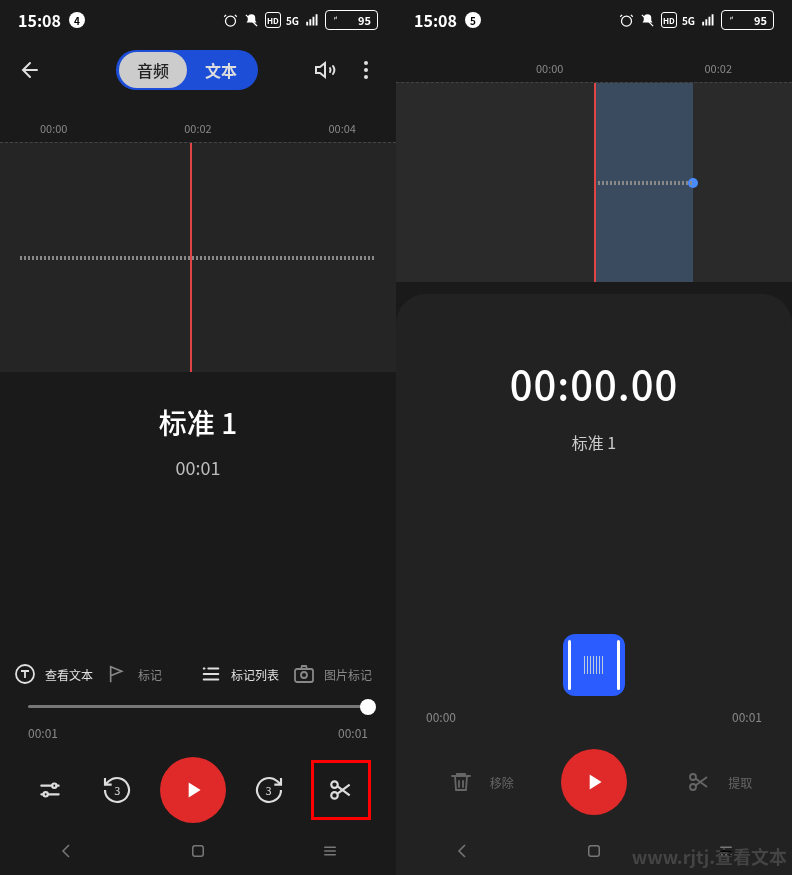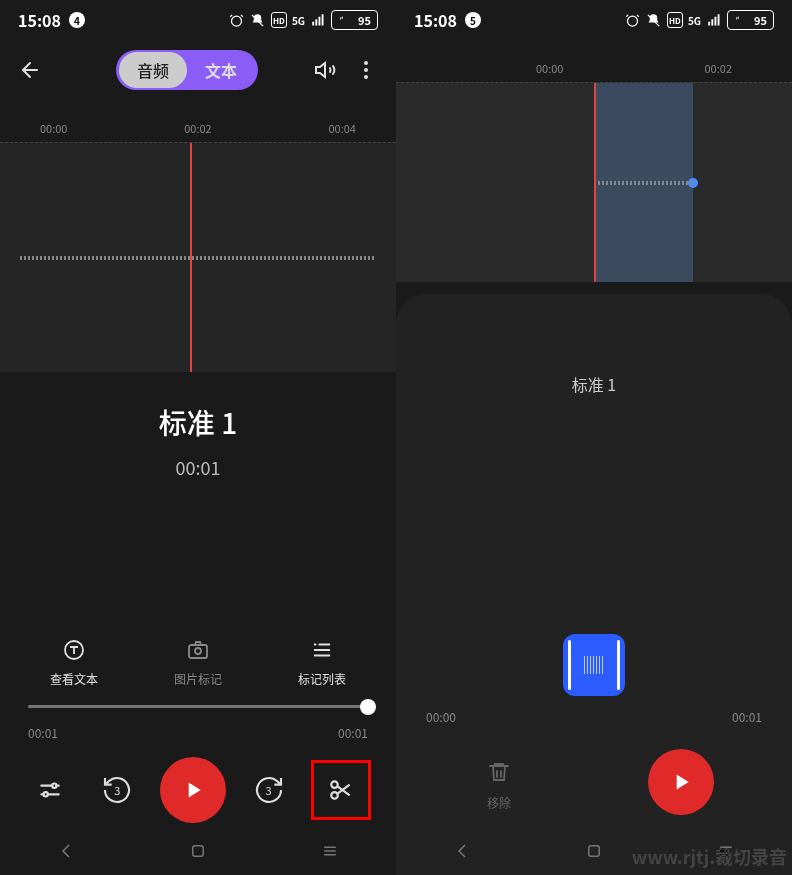--- a/index.html
+++ b/index.html
@@ -30,39 +30,39 @@
       align-items: center;
       height: 40px;
       padding: 0 18px;
       font-size: 16px;
       font-weight: 600;
     }
     .status-left { display: flex; align-items: center; gap: 8px; }
     .status-right { display: flex; align-items: center; gap: 5px; font-size: 13px;}
     .status-badge { background: #fff; color: #000; border-radius: 50%; width: 16px; height: 16px; display: flex; align-items: center; justify-content: center; font-size: 10px; font-weight: bold; }
     .status-icon { width: 16px; height: 16px; display: flex; align-items: center; justify-content: center; }
-    .battery-box { border: 1.5px solid #fff; border-radius: 4px; padding: 1px 6px; font-size: 11px; display:flex; align-items:center; gap:12px;}
+    .battery-box { border: 1.5px solid #fff; border-radius: 4px; padding: 1px 6px; font-size: 11px; display:flex; align-items:center; gap:18px;}
 
     
     .header {
       display: flex;
       align-items: center;
       height: 60px;
       padding: 0 16px;
       gap: 12px;
     }
     .header-back, .header-close, .header-check, .header-speaker, .header-more {
       width: 28px; height: 28px; display: flex; align-items: center; justify-content: center;
       color: #e0e0e0;
     }
     .header-check { margin-left: auto; color: #999; }
     .header-title-crop { font-size: 20px; font-weight: 400; }
     .header .spacer { flex: 1; }
     .segmented {
-      background: #8b5cf6;
+      background: #1d4ed8;
       border-radius: 22px;
       display: flex;
       padding: 3px;
       height: 40px;
       align-items: center;
       margin-left: 60px;
     }
     .seg-btn {
       padding: 6px 18px;
       border-radius: 18px;
@@ -153,21 +153,21 @@
     .info-block-right .bigtime { font-size: 40px; font-weight: 500; letter-spacing: 1px; }
     .info-block-right .subtitle { font-size: 16px; color: #ccc; margin-top: 18px; }
 
     
     .markers-row {
       display: flex;
       justify-content: space-around;
       padding: 30px 12px 18px;
       color: #888;
     }
-    .marker-item { display: flex; flex-direction: column; align-items: center; gap: 7px; font-size: 12px; width: 25%;}
+    .marker-item { display: flex; flex-direction: row; align-items: center; gap: 7px; font-size: 12px; width: 25%;}
     .marker-item.active { color: #e0e0e0; }
     .marker-item .icon-sq { width: 26px; height: 26px; display:flex; align-items:center; justify-content:center; }
 
     
     .slider-row { padding: 0 28px 8px; }
     .slider-track {
       height: 3px;
       background: #777;
       border-radius: 2px;
       position: relative;
@@ -198,21 +198,21 @@
     }
     .ctrl-play {
       width: 66px; height: 66px;
       background: #e02a2a;
       border-radius: 50%;
     }
     .highlight-box {
       border: 3px solid #ff0000;
       padding: 2px;
     }
-    .ctrl-labeled { display: flex; flex-direction: column; align-items: center; gap: 4px; color: #666; font-size: 12px; }
+    .ctrl-labeled { display: flex; flex-direction: row; align-items: center; gap: 4px; color: #666; font-size: 12px; }
     .ctrl-labeled .ctrl-btn { color: #666; height: 36px; }
     
     
     .crop-thumb-row { display:flex; justify-content:center; margin-top: auto; padding: 20px 0 12px; }
     .crop-thumb {
       width: 62px; height: 62px;
       background: #2a5cff;
       border-radius: 12px;
       position: relative;
       display:flex; align-items:center; justify-content:center;
@@ -344,35 +344,43 @@
       <div class="icon-sq">
           <svg width="24" height="24" viewBox="0 0 24 24" fill="none" stroke="currentColor" stroke-width="1.8">
             <circle cx="12" cy="12" r="9"></circle>
             <path d="M8 9h8M12 9v7"></path>
           </svg>
         </div>
       <span>查看文本</span>
     </div>
     <div class="marker-item">
       <div class="icon-sq">
+          <svg width="22" height="22" viewBox="0 0 24 24" fill="none" stroke="currentColor" stroke-width="1.8">
+            <path d="M4 21V4l12 5-12 5"></path>
+          </svg>
+        </div>
+      <span>标记</span>
+    </div>
+    <div class="marker-item active">
+      <div class="icon-sq">
+          <svg width="22" height="22" viewBox="0 0 24 24" fill="none" stroke="currentColor" stroke-width="2" stroke-linecap="round">
+            <path d="M9 6h11M4 12h16M4 18h16M4 6h1"></path>
+          </svg>
+        </div>
+      <span>标记列表</span>
+    </div>
+    <div class="marker-item">
+      <div class="icon-sq">
           <svg width="24" height="24" viewBox="0 0 24 24" fill="none" stroke="currentColor" stroke-width="1.8">
             <rect x="3" y="7" width="18" height="13" rx="2"></rect>
             <circle cx="12" cy="13" r="3"></circle>
             <path d="M9 7l1-3h4l1 3"></path>
           </svg>
         </div>
       <span>图片标记</span>
-    </div>
-    <div class="marker-item active">
-      <div class="icon-sq">
-          <svg width="22" height="22" viewBox="0 0 24 24" fill="none" stroke="currentColor" stroke-width="2" stroke-linecap="round">
-            <path d="M9 6h11M4 12h16M4 18h16M4 6h1"></path>
-          </svg>
-        </div>
-      <span>标记列表</span>
     </div>
   </div>
 
   <div class="slider-row">
     <div class="slider-track">
         <div class="slider-thumb"></div>
       </div>
   </div>
   <div class="slider-times">
     <span>00:01</span>
@@ -481,20 +489,21 @@
     <div class="waveform-track">
       <div class="selection">
         <div class="selection-handle-r"></div>
       </div>
       <div class="wave-dots"></div>
       <div class="playhead playhead-right"></div>
     </div>
   </div>
 
   <div class="info-block-right">
+    <div class="bigtime">00:00.00</div>
     <div class="subtitle">标准 1</div>
 
     <div class="crop-thumb-row">
       <div class="crop-thumb">
         <div class="crop-thumb-wave"></div>
       </div>
     </div>
     <div class="crop-times">
       <span>00:00</span>
       <span>00:01</span>
@@ -507,20 +516,30 @@
               <path d="M3 6h18M8 6V4h8v2M6 6l1 14h10l1-14M10 11v6M14 11v6"></path>
             </svg>
         </div>
         <span>移除</span>
       </div>
       <div class="ctrl-btn ctrl-play">
         <svg width="26" height="26" viewBox="0 0 24 24" fill="#fff">
             <path d="M8 5v14l11-7z"></path>
           </svg>
       </div>
+      <div class="ctrl-labeled">
+        <div class="ctrl-btn">
+          <svg width="24" height="24" viewBox="0 0 24 24" fill="none" stroke="currentColor" stroke-width="1.8">
+              <circle cx="6" cy="7" r="3"></circle>
+              <circle cx="6" cy="17" r="3"></circle>
+              <path d="M8.5 8.5L20 17M8.5 15.5L20 7"></path>
+            </svg>
+        </div>
+        <span>提取</span>
+      </div>
     </div>
 
     <div class="navbar">
       <div class="nav-btn">
           <svg width="18" height="18" viewBox="0 0 24 24" fill="none" stroke="currentColor" stroke-width="2">
             <path d="M16 4L8 12l8 8"></path>
           </svg>
         </div>
       <div class="nav-btn">
           <svg width="18" height="18" viewBox="0 0 24 24" fill="none" stroke="currentColor" stroke-width="2">
@@ -529,13 +548,13 @@
         </div>
       <div class="nav-btn">
           <svg width="18" height="18" viewBox="0 0 24 24" fill="none" stroke="currentColor" stroke-width="2" stroke-linecap="round">
             <path d="M5 7h14M5 12h14M5 17h14"></path>
           </svg>
         </div>
     </div>
   </div>
 </div>
 
-<div class="watermark">www.rjtj.裁切录音</div>
+<div class="watermark">www.rjtj.查看文本</div>
 
 </body></html>

